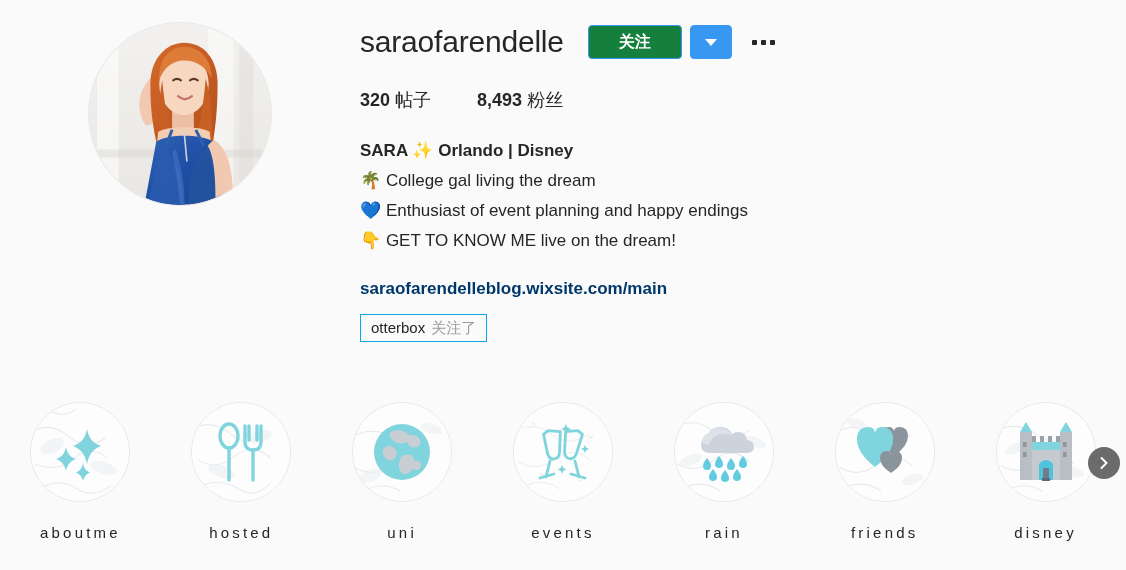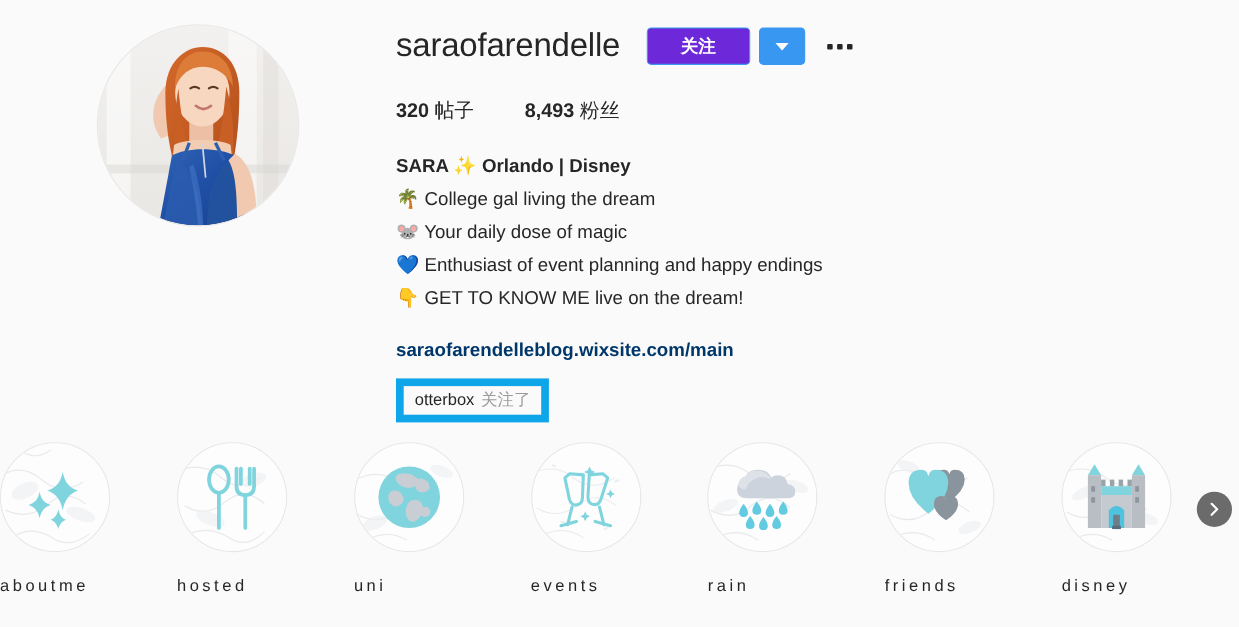--- a/index.html
+++ b/index.html
@@ -54,21 +54,21 @@
   .username {
     font-size: 30px;
     font-weight: 300;
     color: #262626;
     line-height: 1;
     letter-spacing: -0.2px;
   }
   .follow-btn {
     margin-left: 24px;
     width: 94px; height: 34px;
-    background: #6d28d9;
+    background: #15803d;
     color: #ffffff;
     border: 1px solid #3897f0;
     border-radius: 4px;
     font-size: 16px;
     font-weight: bold;
     display: flex; align-items: center; justify-content: center;
     cursor: pointer;
   }
   .caret-btn {
     margin-left: 8px;
@@ -119,39 +119,39 @@
     font-weight: bold;
     font-size: 17px;
     text-decoration: none;
     cursor: pointer;
   }
 
   
   .annot {
     margin-top: 10px;
     display: inline-flex; align-items: center;
-    border: 7px solid #0ea5e9;
+    border: 1px solid #0ea5e9;
     padding: 5px 10px 6px 10px;
     font-size: 15px;
     line-height: 1;
     background: transparent;
   }
   .annot .a-name { color: #262626; }
   .annot .a-sub { color: #9b9b9b; margin-left: 6px; }
 
   
   .highlights {
     position: absolute;
     left: 0; top: 390px;
     width: 1126px; height: 180px;
     display: flex;
   }
   .hl {
     width: 162.5px;
-    display: flex; flex-direction: column; align-items: flex-start;
+    display: flex; flex-direction: column; align-items: center;
     position: relative;
   }
   .hl-circle {
     width: 100px; height: 100px;
     border-radius: 50%;
     border: 1px solid #e6e6e6;
     background: #fdfdfd;
     overflow: hidden;
     position: relative;
     display: flex; align-items: center; justify-content: center;
@@ -274,21 +274,20 @@
         </div>
         <div class="stat">
           <span class="num">8,493</span>
           <span class="lbl">粉丝</span>
         </div>
       </div>
 
       <div class="bio">
         <div class="bio-line name-line">SARA ✨ Orlando | Disney</div>
         <div class="bio-line">🌴 College gal living the dream</div>
-        <div class="bio-line">🐭 Your daily dose of magic</div>
         <div class="bio-line">💙 Enthusiast of event planning and happy endings</div>
         <div class="bio-line">👇 GET TO KNOW ME live on the dream!</div>
         <a class="bio-link">saraofarendelleblog.wixsite.com/main</a>
       </div>
 
       <div class="annot">
         <span class="a-name">otterbox</span>
         <span class="a-sub">关注了</span>
       </div>
 

